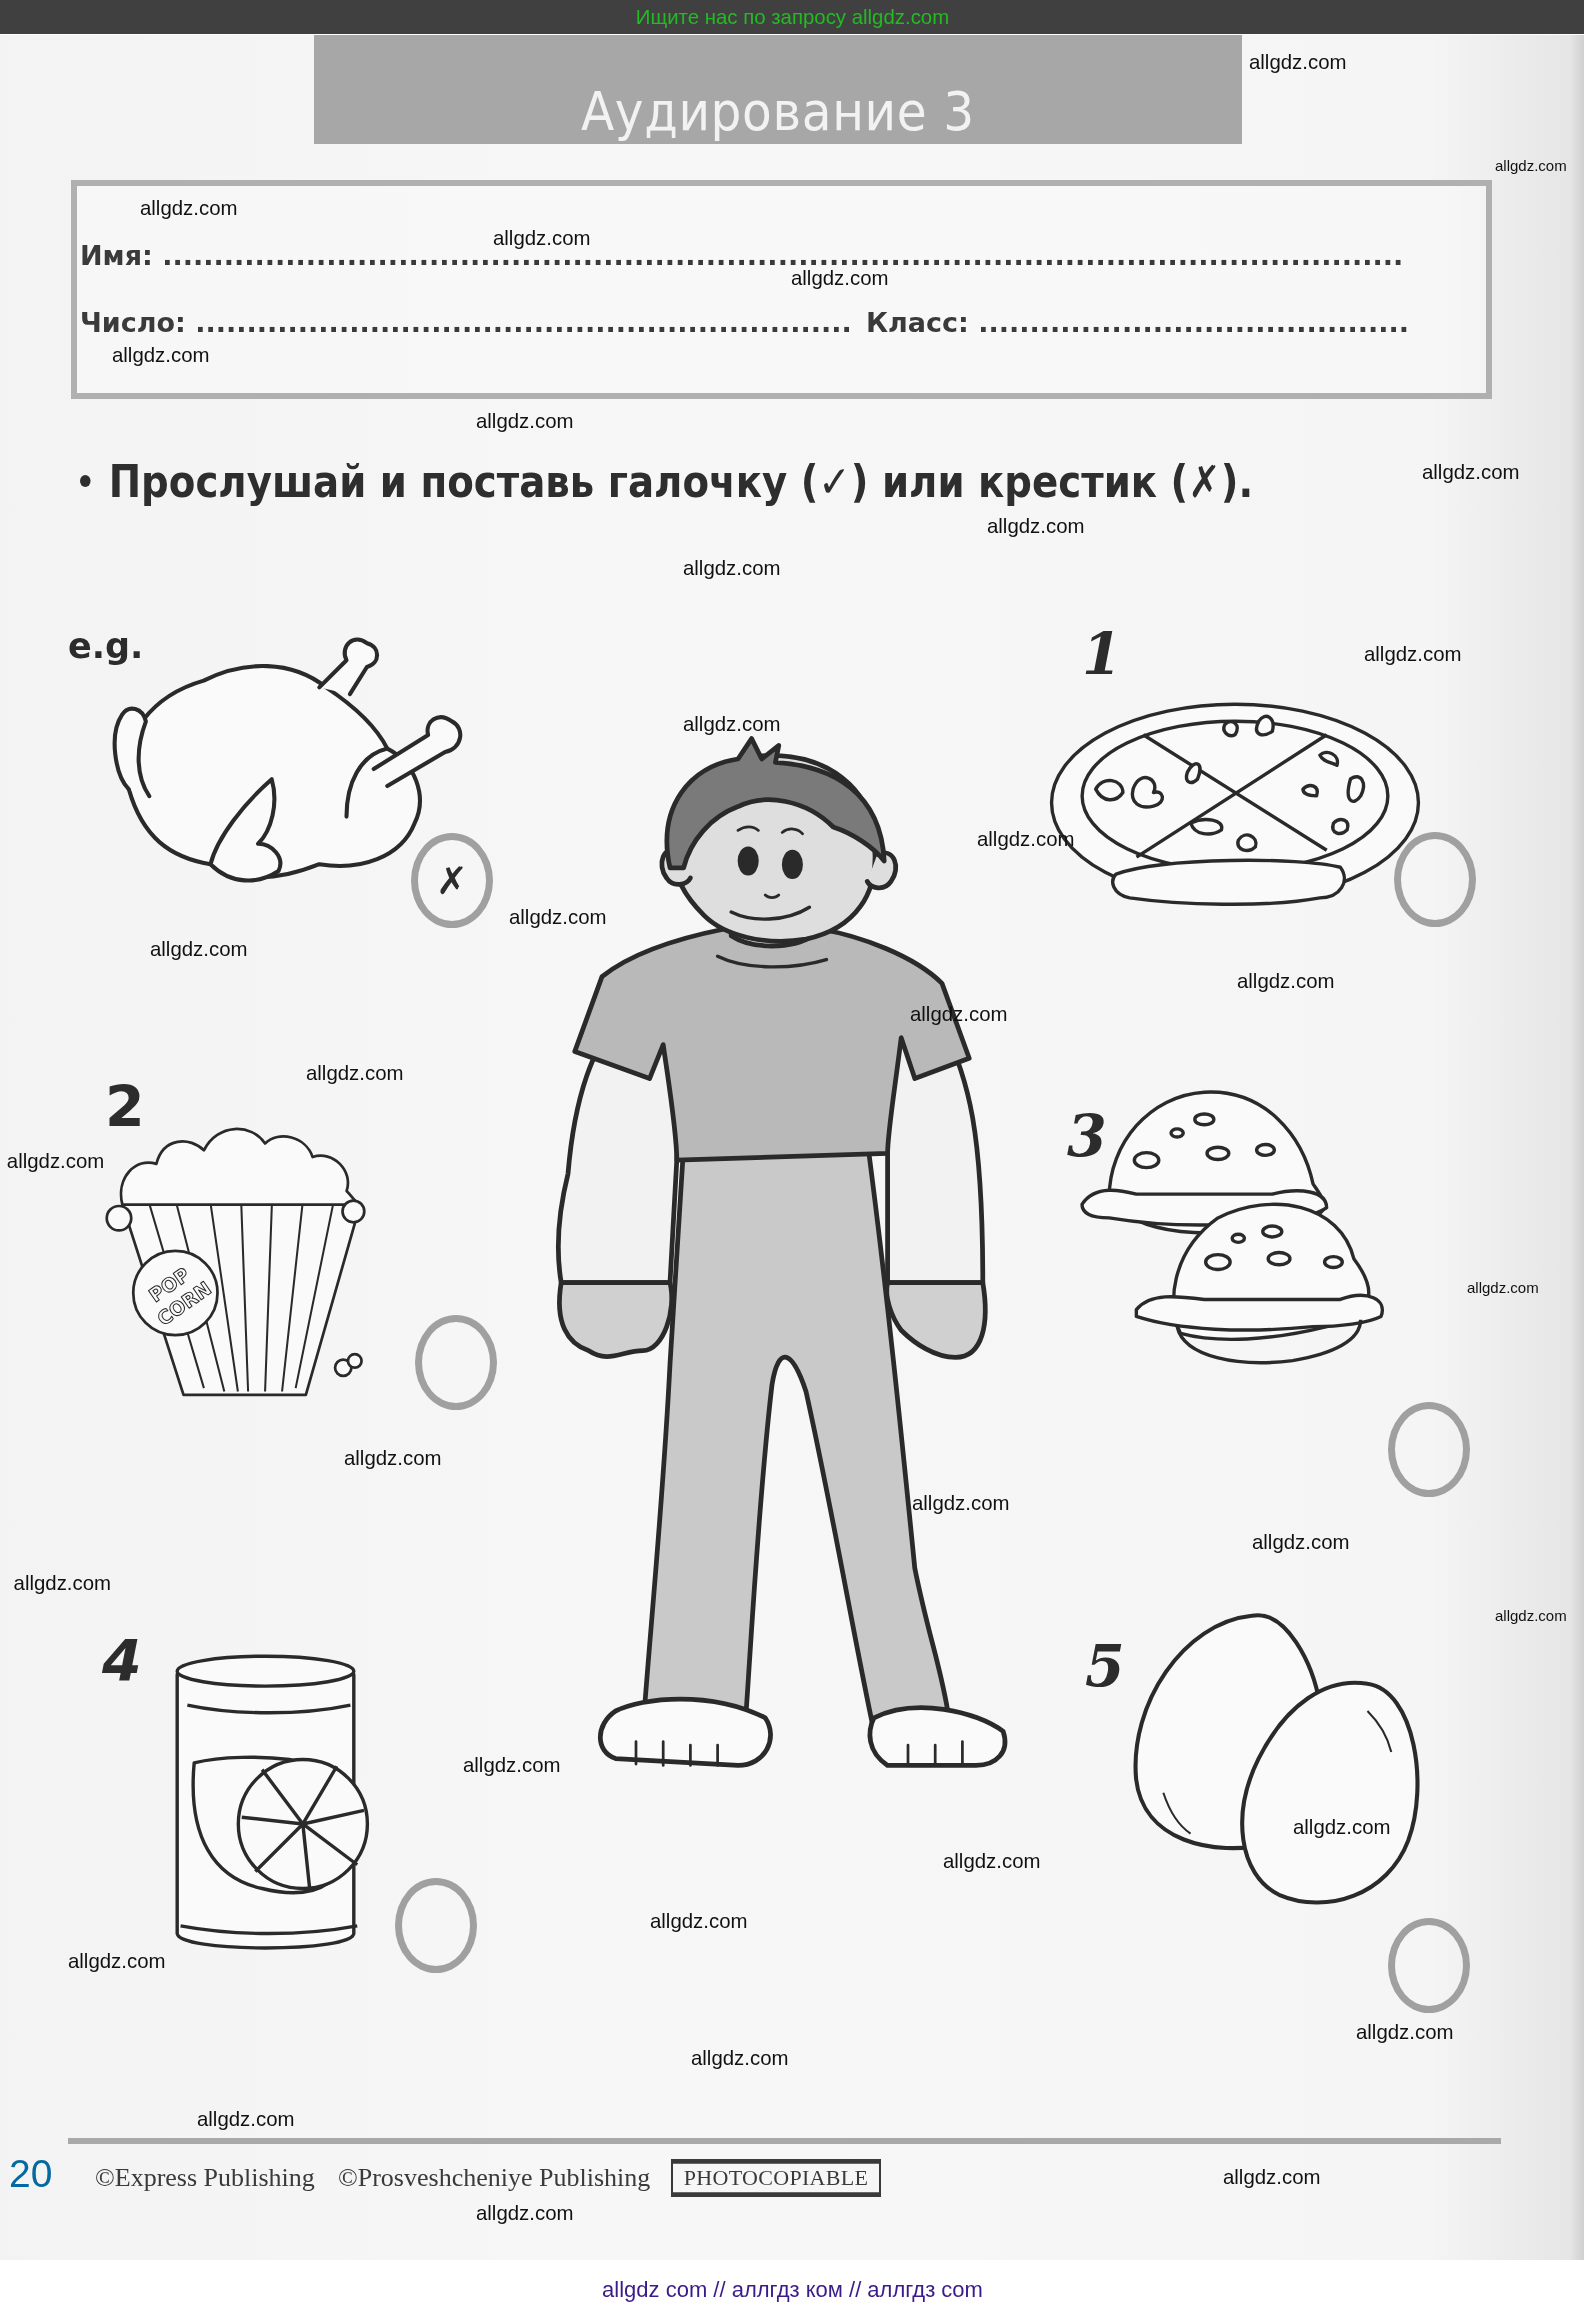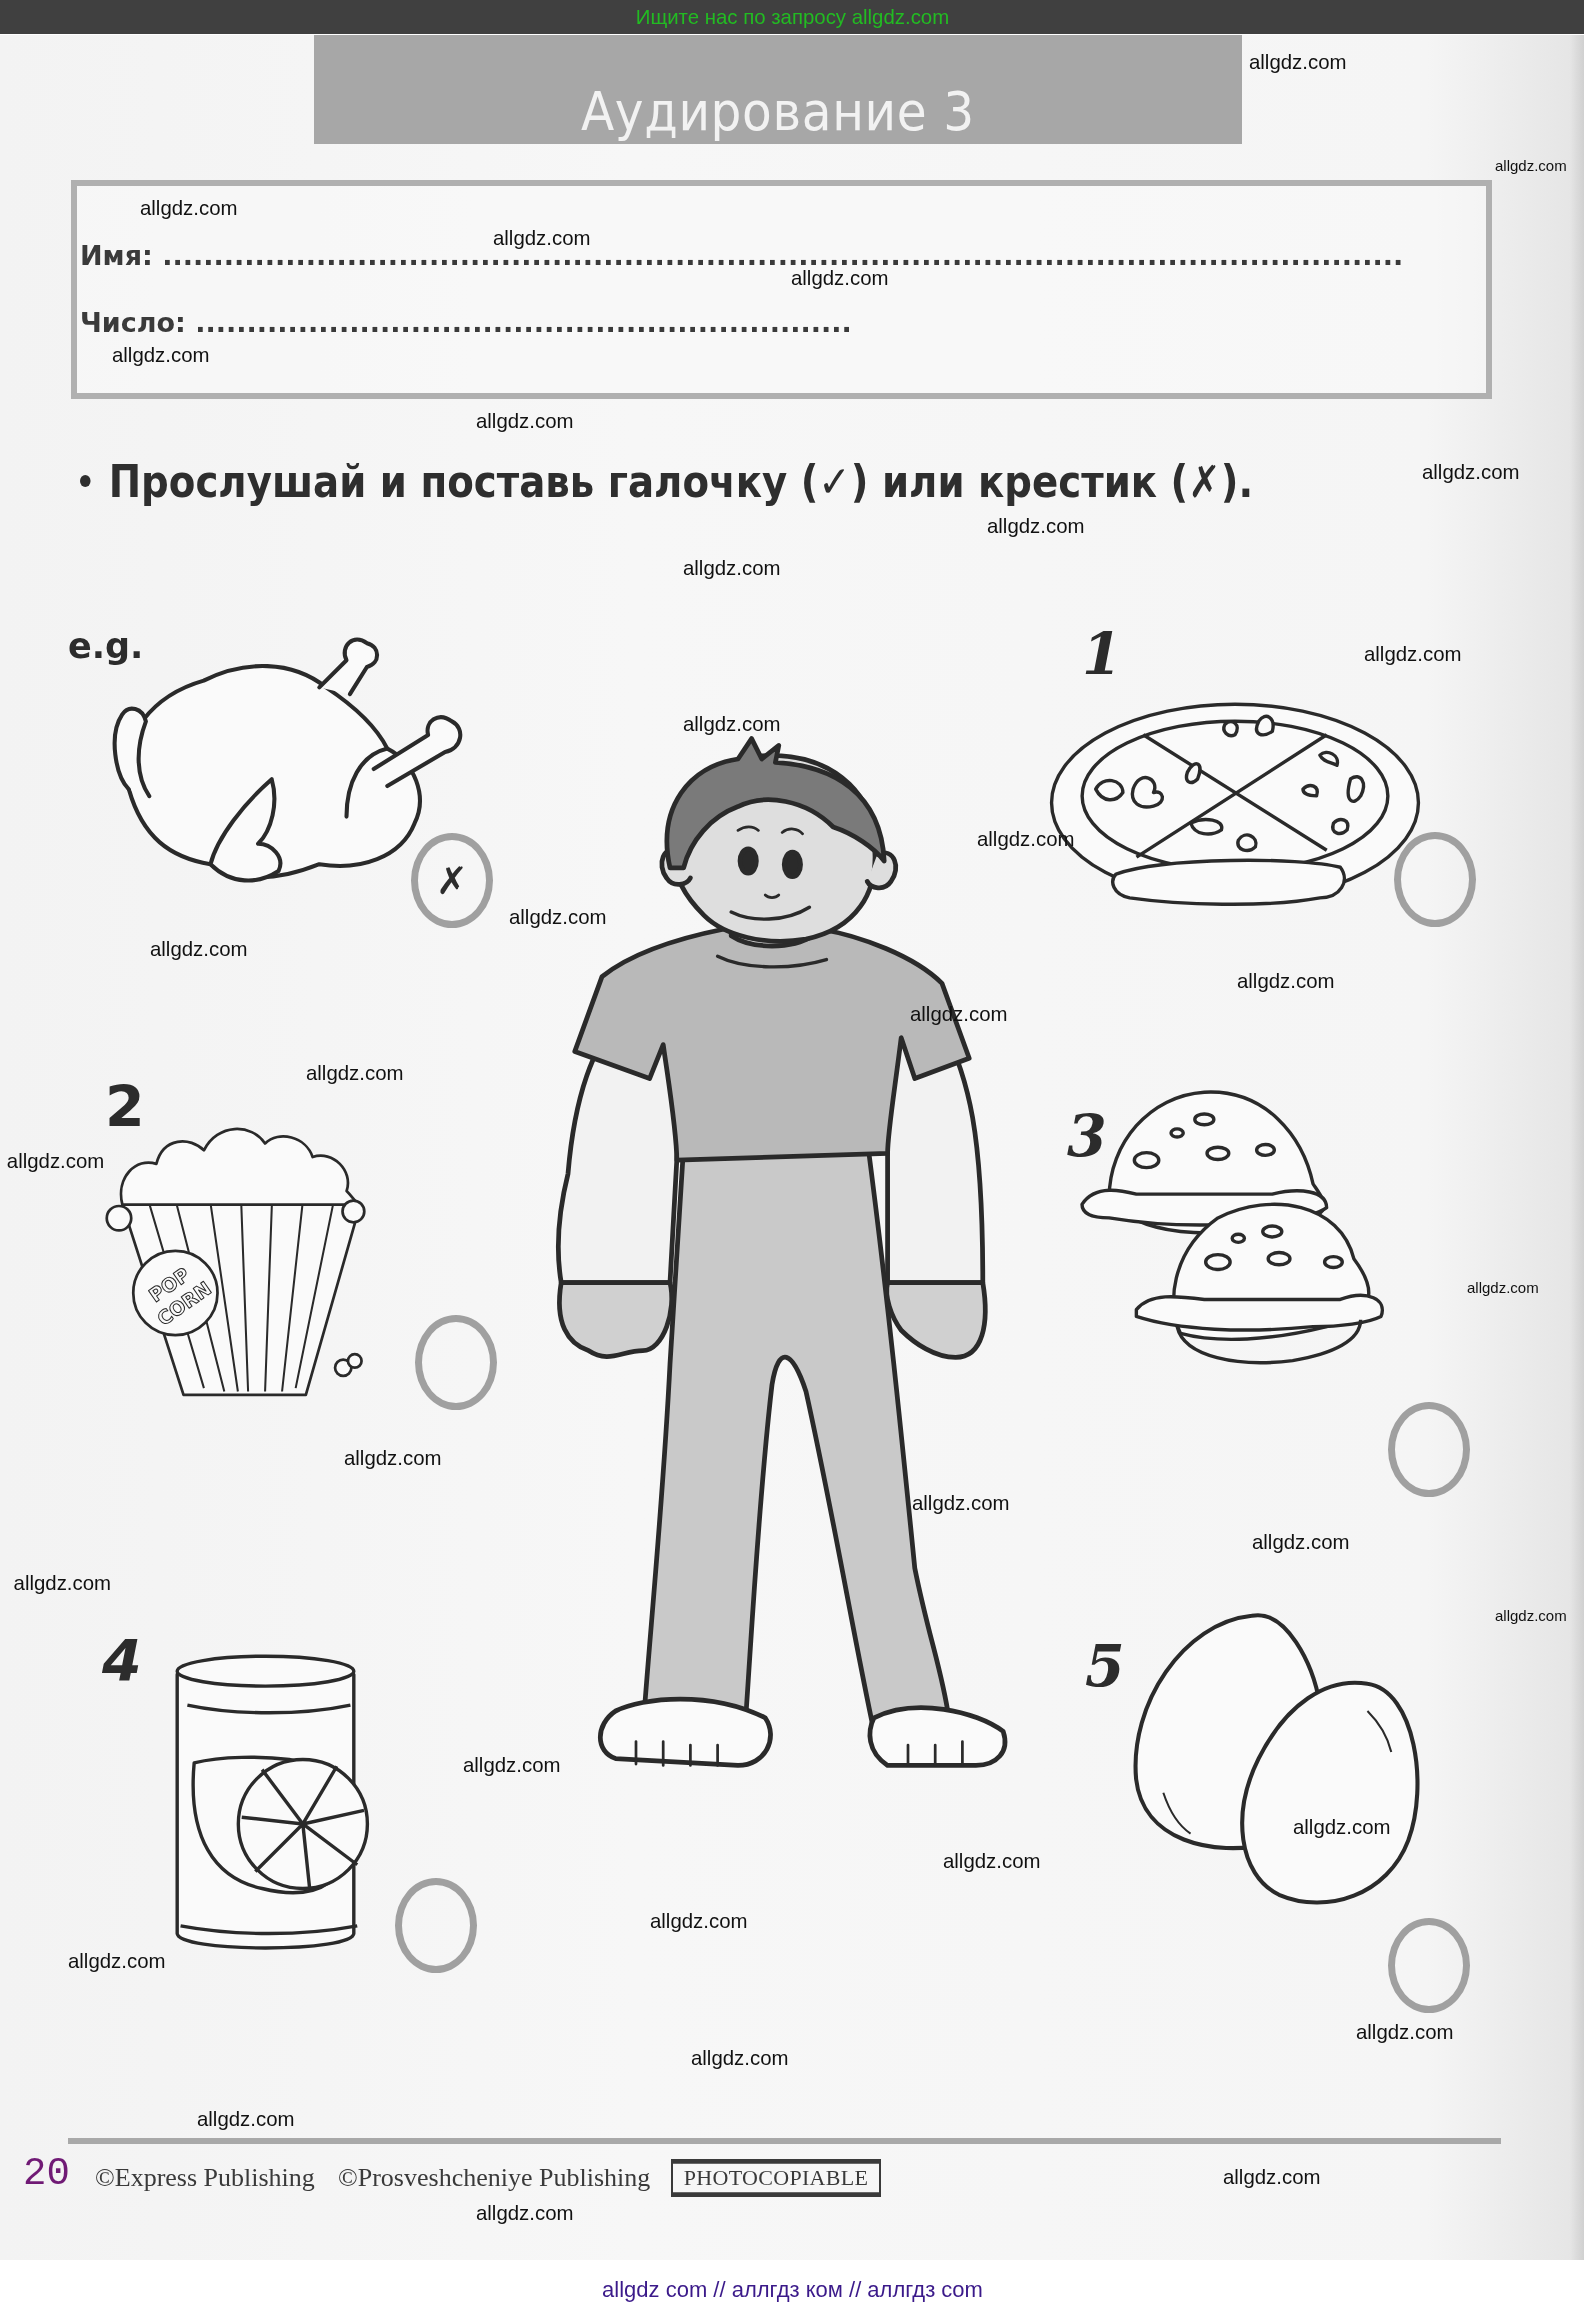--- a/index.html
+++ b/index.html
@@ -54,21 +54,21 @@
   }
   .eg-label { position: absolute; left: 68px; top: 626px; font-family: "DejaVu Sans", sans-serif; font-weight: bold; font-size: 35px; color: #2c2c2c; }
   .answer-circle {
     position: absolute; width: 82px; height: 95px; border-radius: 50%;
     border: 7.5px solid #a0a0a0; box-sizing: border-box; background: transparent;
     display: flex; align-items: center; justify-content: center; cursor: pointer;
   }
   .answer-mark { font-family: "DejaVu Sans", sans-serif; font-weight: bold; font-style: italic; font-size: 38px; color: #2c2c2c; }
   .drawing { position: absolute; }
   .footer-line { position: absolute; left: 68px; top: 2138px; width: 1433px; height: 6.1px; background: #a9a9a9; }
-  .page-num { position: absolute; left: 23px; top: 2152px; font-family: Liberation Mono, monospace; font-size: 39px; color: #701a75; }
+  .page-num { position: absolute; left: 9px; top: 2152px; font-family: Liberation Sans, sans-serif; font-size: 39px; color: #0369a1; }
   .copyright { position: absolute; top: 2163px; font-family: "Liberation Serif", serif; font-size: 26px; color: #3a3a3a; white-space: nowrap; }
   .photocopiable {
     position: absolute; left: 671px; top: 2159px; width: 210px; height: 38px;
     border: 2px solid #3a3a3a; box-shadow: inset 0 -2.7px 0 #3a3a3a, inset 0 2.7px 0 #3a3a3a; box-sizing: border-box;
     font-family: "Liberation Serif", serif; font-size: 22px; color: #3a3a3a;
     display: flex; align-items: center; justify-content: center; letter-spacing: 0.3px;
   }
   .bottom-banner {
     position: absolute; left: 0; top: 2261px; width: 1585px; height: 58px; background: #fff;
     text-align: center; font-family: "Liberation Sans", sans-serif; font-size: 22px; line-height: 58px; color: #3b1a8a;
@@ -90,20 +90,24 @@
 </div>
 
 <div class="info-box">
   <div class="info-row row-name">
     <span>Имя:</span>
     <span class="dots">.........................................................................................................................</span>
   </div>
   <div class="info-row row-date">
     <span>Число:</span>
     <span class="dots">................................................................</span>
+  </div>
+  <div class="row-class">
+    <span>Класс:</span>
+    <span class="dots"> ..........................................</span>
   </div>
 </div>
 
 <div class="instruction">
   <span class="bullet"></span><span>Прослушай и поставь галочку (✓) или крестик (✗).</span>
 </div>
 
 <div class="eg-label">e.g.</div>
 <svg class="drawing" style="left:88px; top:633px;" width="381" height="272" viewBox="0 0 560 400">
   <g fill="#fafafa" stroke="#2a2a2a" stroke-width="6" stroke-linejoin="round" stroke-linecap="round">

